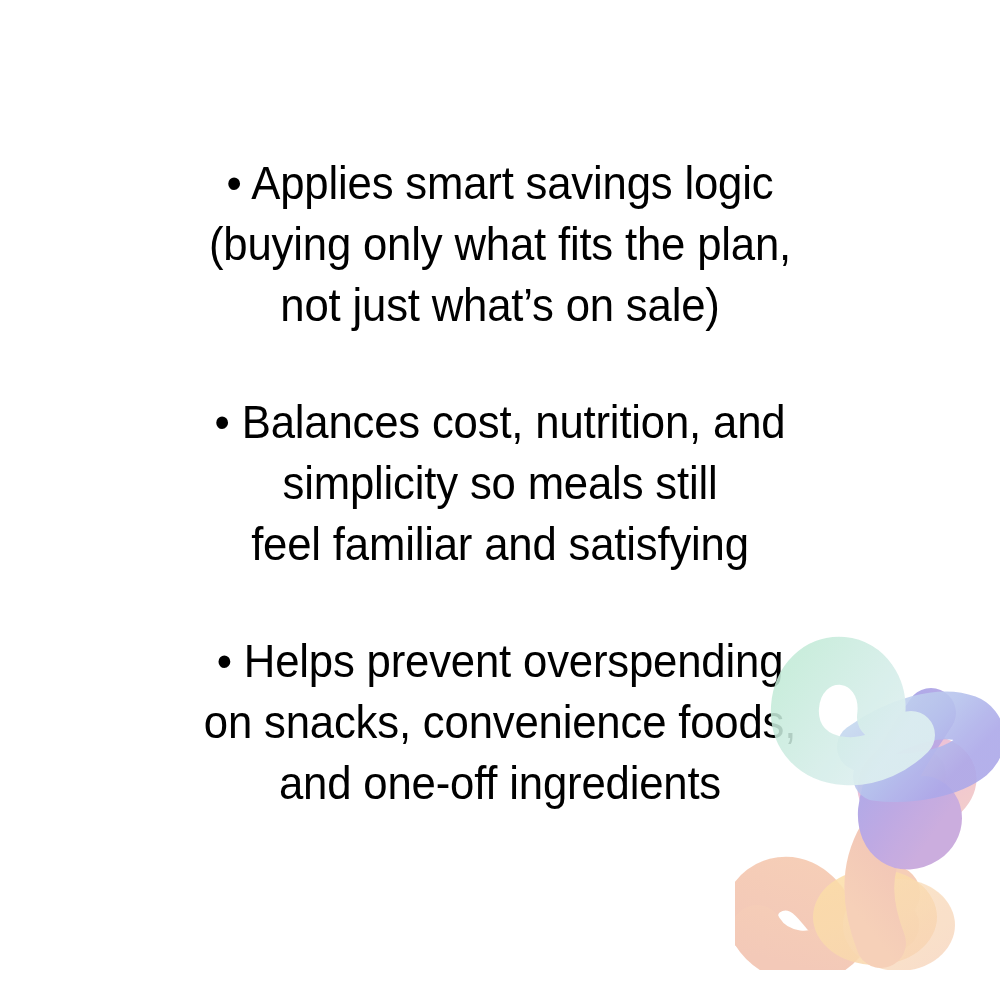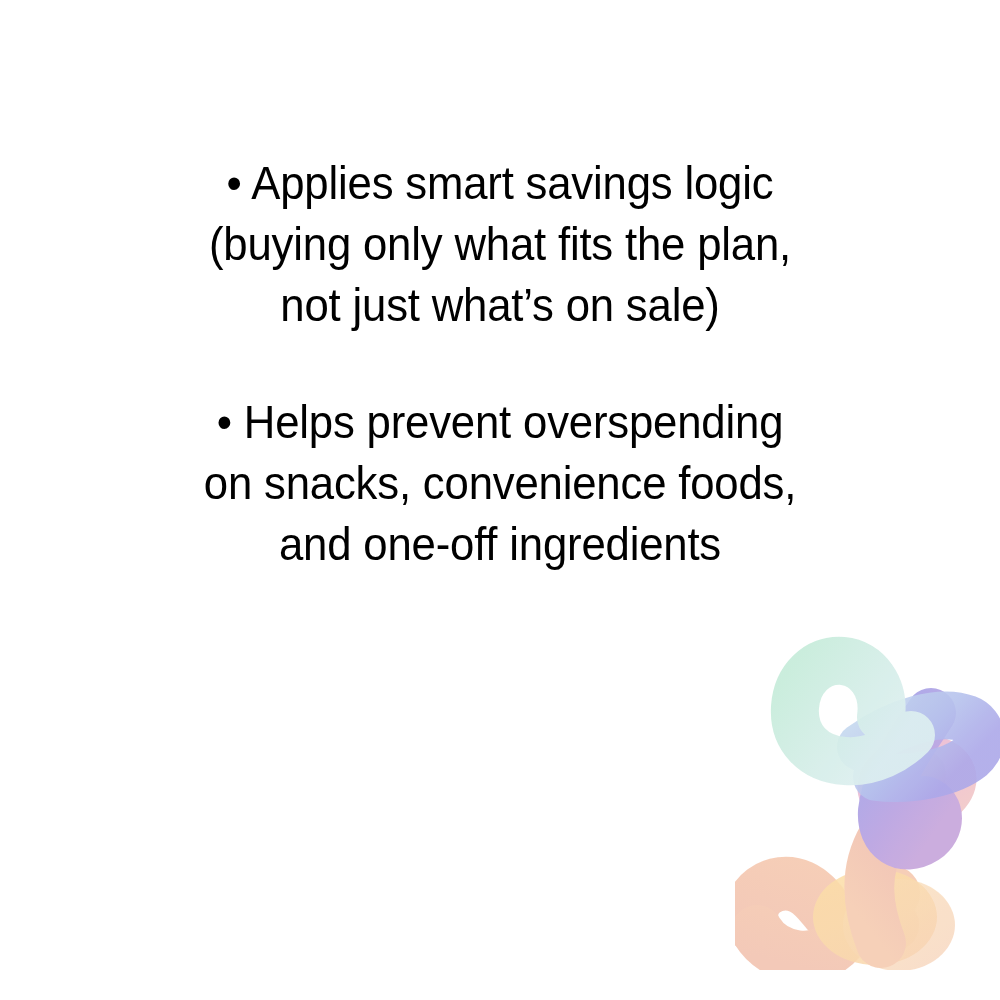--- a/index.html
+++ b/index.html
@@ -72,20 +72,25 @@
 <div class="slide">
 
   <div class="content">
 
     <div class="bullet-group">
       <span class="bullet-line">• Applies smart savings logic</span>
       <span class="bullet-line">(buying only what fits the plan,</span>
       <span class="bullet-line">not just what’s on sale)</span>
     </div>
 
+    <div class="bullet-group">
+      <span class="bullet-line">• Balances cost, nutrition, and</span>
+      <span class="bullet-line">simplicity so meals still</span>
+      <span class="bullet-line">feel familiar and satisfying</span>
+    </div>
 
     <div class="bullet-group">
       <span class="bullet-line">• Helps prevent overspending</span>
       <span class="bullet-line">on snacks, convenience foods,</span>
       <span class="bullet-line">and one-off ingredients</span>
     </div>
 
   </div>
 
   <div class="ribbon">

